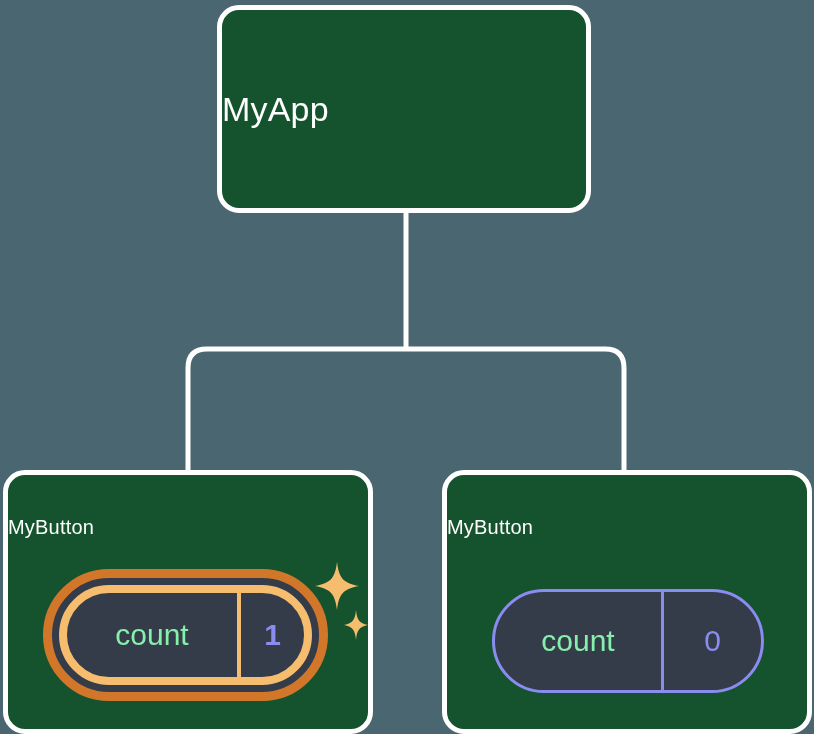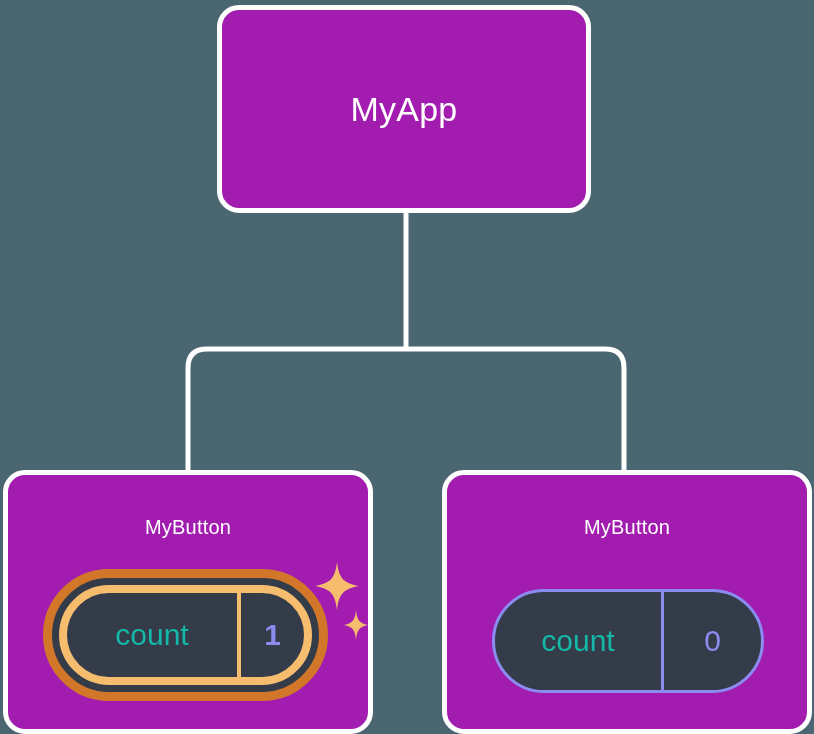--- a/index.html
+++ b/index.html
@@ -23,27 +23,27 @@
   #connectors {
     position: absolute;
     left: 0;
     top: 0;
     width: 814px;
     height: 734px;
     pointer-events: none;
   }
   .node-card {
     position: absolute;
-    background: #a21caf;
+    background: #14532d;
     border: 5px solid #ffffff;
     border-radius: 22px;
     box-sizing: border-box;
     display: flex;
     flex-direction: column;
-    align-items: center;
+    align-items: flex-start;
   }
   #node-root {
     left: 217px;
     top: 5px;
     width: 374px;
     height: 208px;
     justify-content: center;
   }
   .node-title {
     color: #ffffff;
@@ -77,21 +77,21 @@
     align-items: stretch;
     background: #343b49;
   }
   .pill-key, .pill-val {
     display: flex;
     align-items: center;
     justify-content: center;
     box-sizing: border-box;
   }
   .pill-key {
-    color: #14b8a6;
+    color: #86efac;
     font-size: 30px;
     font-weight: 400;
   }
   .pill-val {
     color: #8a8cf0;
     font-size: 30px;
   }
 
   
   #pill-left {

